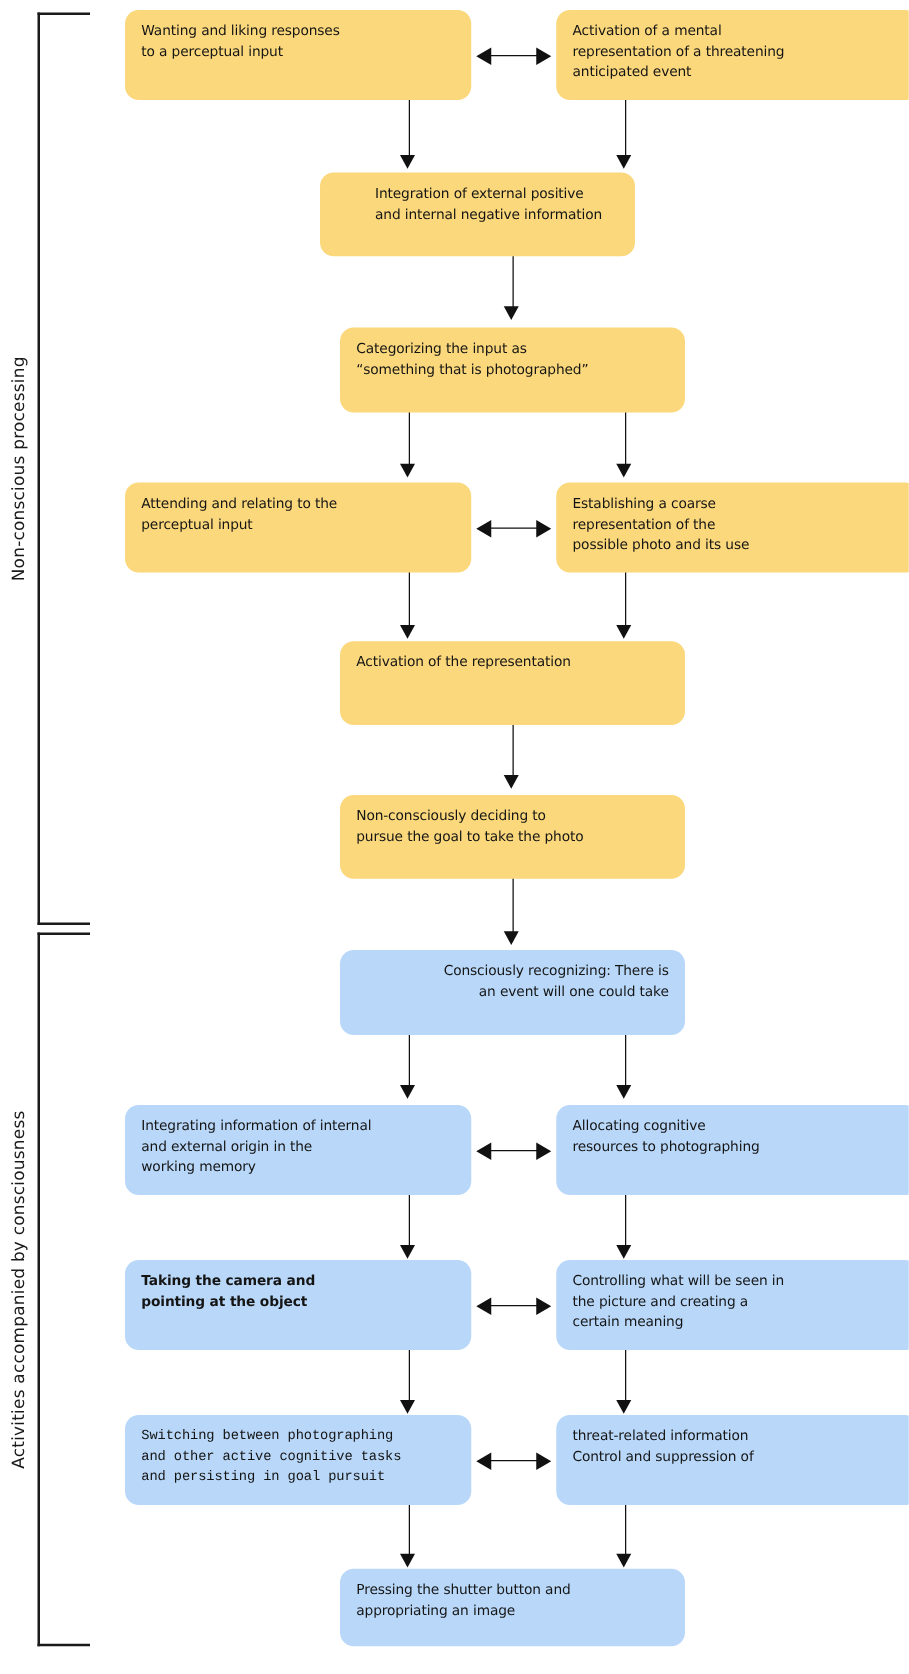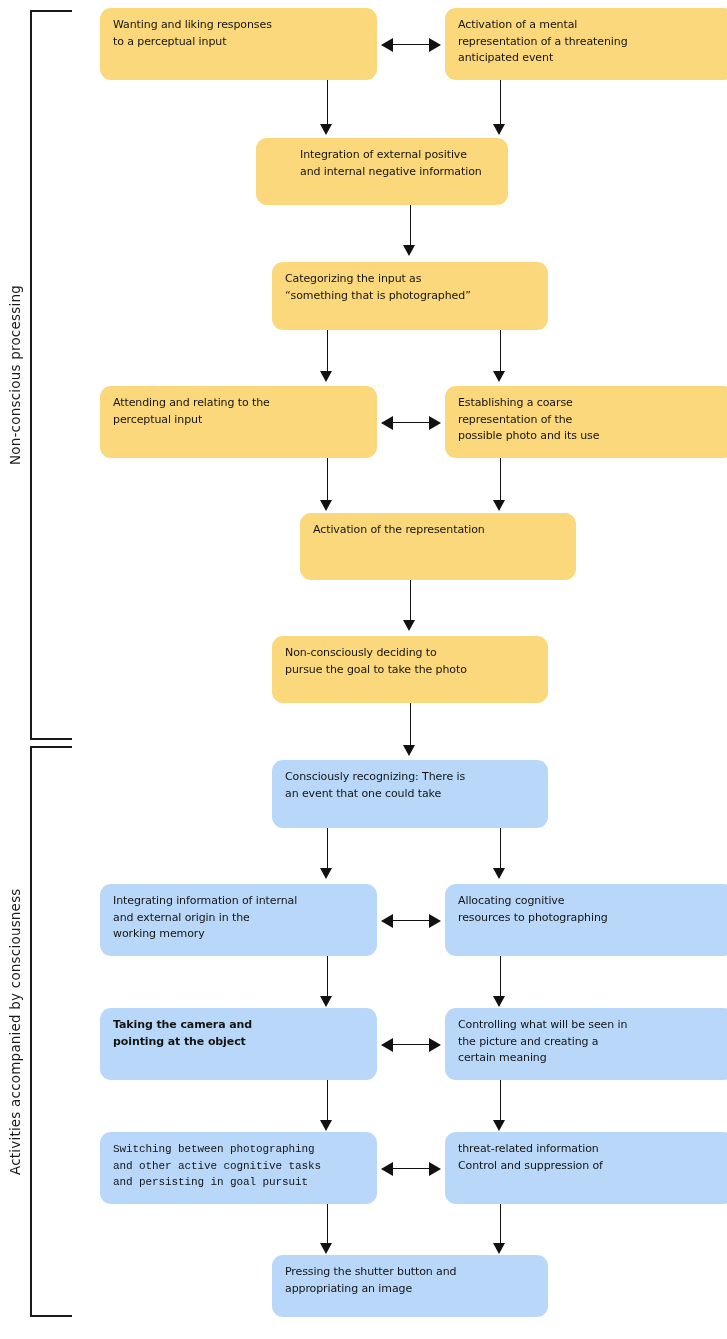--- a/index.html
+++ b/index.html
@@ -102,38 +102,38 @@
   <div class="hline" style="left:385px;top:422px;width:52px;"></div>
   <div class="hhead-l" style="left:381px;top:416px;"></div>
   <div class="hhead-r" style="left:429px;top:416px;"></div>
 
   <div class="vline" style="left:327px;top:458px;height:44px;"></div>
   <div class="vhead" style="left:320px;top:500px;"></div>
 
   <div class="vline" style="left:500px;top:458px;height:44px;"></div>
   <div class="vhead" style="left:493px;top:500px;"></div>
 
-  <div class="node yellow" style="left:272px;top:513px;width:276px;height:67px;margin-left:28px;">
+  <div class="node yellow" style="left:272px;top:513px;width:276px;height:67px;">
     <span class="ln">Activation of the representation</span>
   </div>
 
   <div class="vline" style="left:410px;top:580px;height:42px;"></div>
   <div class="vhead" style="left:403px;top:620px;"></div>
 
   <div class="node yellow" style="left:272px;top:636px;width:276px;height:67px;">
     <span class="ln">Non-consciously deciding to</span>
     <span class="ln">pursue the goal to take the photo</span>
   </div>
 
   <div class="vline" style="left:410px;top:703px;height:44px;"></div>
   <div class="vhead" style="left:403px;top:745px;"></div>
 
-  <div class="node blue" style="left:272px;top:760px;width:276px;height:68px;">
+  <div class="node blue" style="left:272px;top:760px;width:276px;height:68px;text-align:right;">
     <span class="ln">Consciously recognizing: There is</span>
-    <span class="ln">an event that one could take</span>
+    <span class="ln">an event will one could take</span>
   </div>
 
   <div class="vline" style="left:327px;top:828px;height:42px;"></div>
   <div class="vhead" style="left:320px;top:868px;"></div>
 
   <div class="vline" style="left:500px;top:828px;height:42px;"></div>
   <div class="vhead" style="left:493px;top:868px;"></div>
 
   <div class="node blue" style="left:100px;top:884px;width:277px;height:72px;">
     <span class="ln">Integrating information of internal</span>

